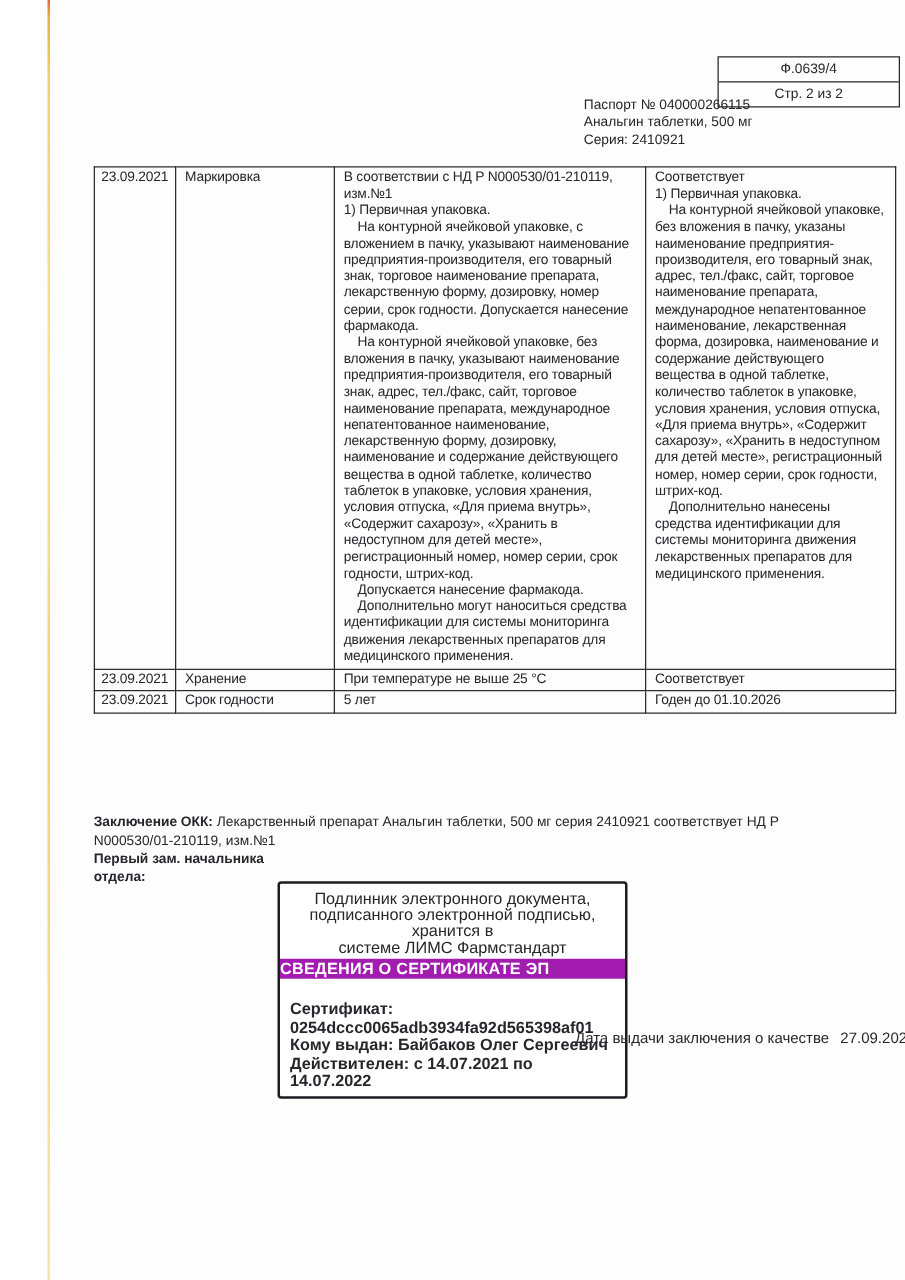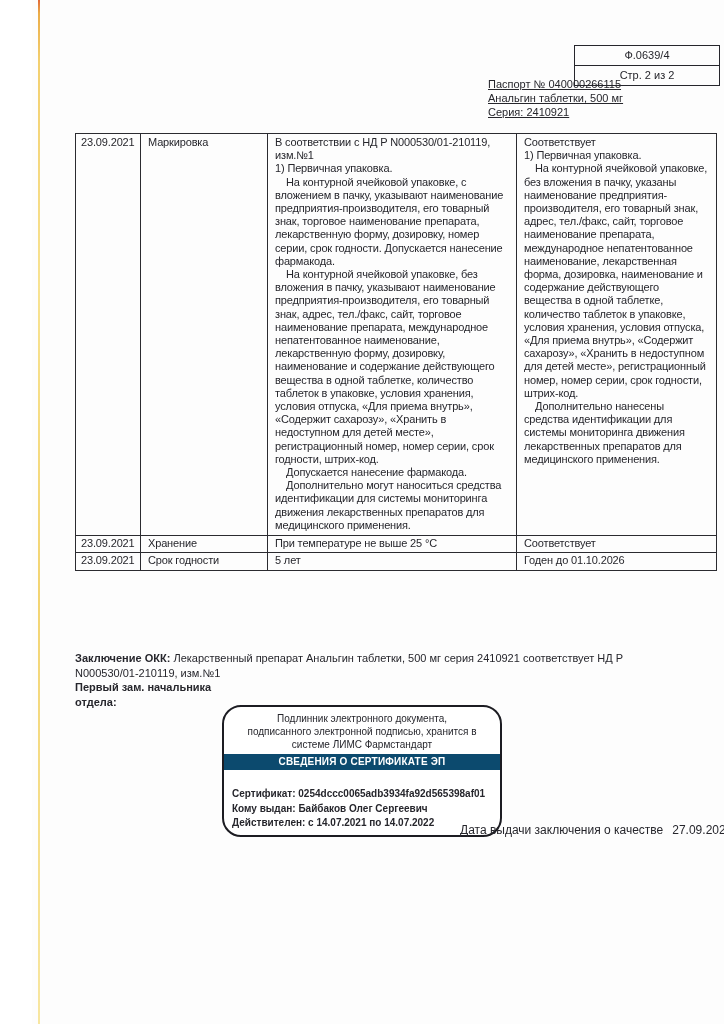--- a/index.html
+++ b/index.html
@@ -9,42 +9,42 @@
   
   .scan-left{position:absolute;left:6px;top:0;width:2px;height:1024px;
      background:linear-gradient(#e0622e 0%,#eaa83e 1.3%,#f2cd68 6%,#f7e18c 28%,#f2d26b 58%,#f7e59c 100%);opacity:.95;}
   .scan-right{position:absolute;left:720px;top:40px;width:2px;height:600px;background:#c9c9c9;opacity:.65;}
 
   
   .form-box{position:absolute;left:542px;top:45px;width:144px;border:1.6px solid #26262c;}
   .form-box-cell{height:19px;line-height:19px;text-align:center;font-size:11px;}
   .form-box-cell + .form-box-cell{border-top:1.4px solid #26262c;}
 
-  .passport-block{position:absolute;left:456px;top:77px;font-size:11px;line-height:14px;text-decoration:underline;}
+  .passport-block{position:absolute;left:435px;top:77px;font-size:11px;line-height:14px;}
 
   
   .qc-table{position:absolute;left:43px;top:133px;width:641px;border-collapse:collapse;
             font-size:11px;line-height:13.2px;letter-spacing:-0.15px;table-layout:fixed;}
   .qc-table td{border:1.4px solid #2b2b30;vertical-align:top;padding:2px 6px 3px 7px;
                overflow:hidden;word-wrap:break-word;}
   .qc-table .c-date{white-space:nowrap;padding-left:5px;padding-right:2px;}
   .qc-table tr.r-cont td{height:80px;}
   .qc-table tr.r-small td{height:13px;border-width:1.8px;padding-top:1px;padding-bottom:2px;white-space:nowrap;}
   .paras div{text-indent:11px;}
   .paras div:nth-child(-n+2){text-indent:0;}
 
   
   .conclusion{position:absolute;left:43px;top:651px;width:596px;font-size:11px;line-height:14.5px;}
   .b{font-weight:bold;}
 
   
   .stamp{position:absolute;left:190px;top:705px;width:276px;border:2.6px solid #1c1c22;
-         border-radius:19px;background:#fff;overflow:hidden;font-size:10px;}
+         border-radius:3px;background:#fff;overflow:hidden;font-size:13px;}
   .stamp-top{padding:5px 6px 3px;text-align:center;line-height:13px;}
-  .stamp-band{background:#0c4a6e;color:#ffffff;font-weight:bold;text-align:center;
+  .stamp-band{background:#a21caf;color:#ffffff;font-weight:bold;
               line-height:14px;padding:1px 0;letter-spacing:.2px;}
   .stamp-bottom{padding:17px 8px 4px;line-height:14.5px;font-weight:600;}
 
   .footer-date{position:absolute;left:428px;top:823px;font-size:12px;}
   .footer-date .date{margin-left:9px;}
 </style>
 </head>
 <body>
 
 <div class="page">

